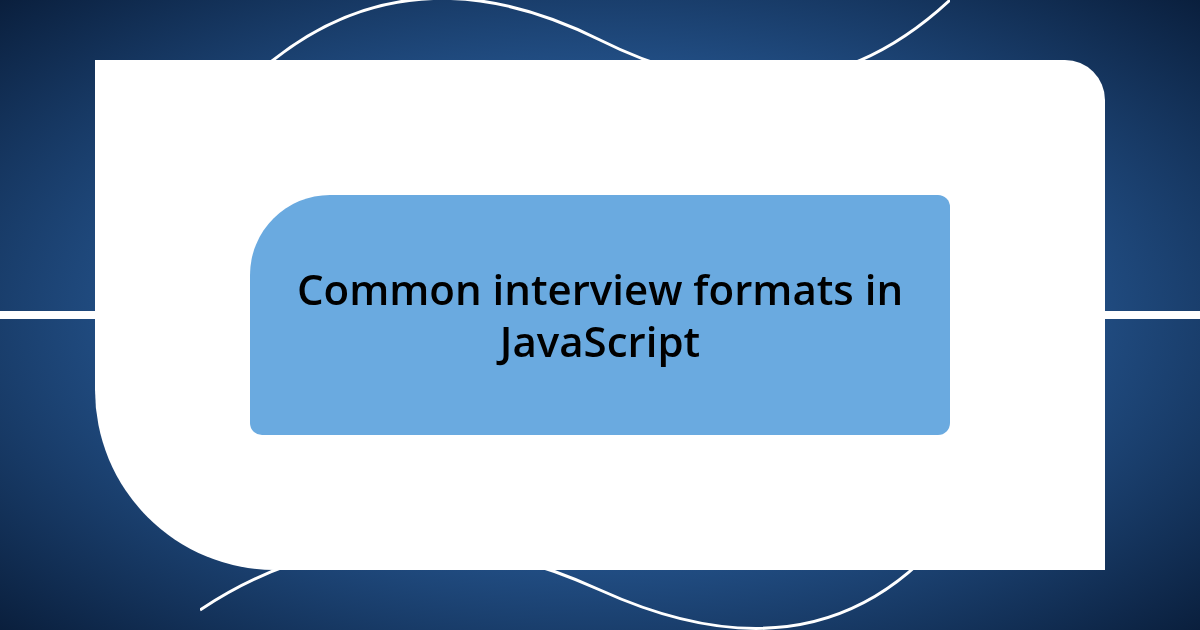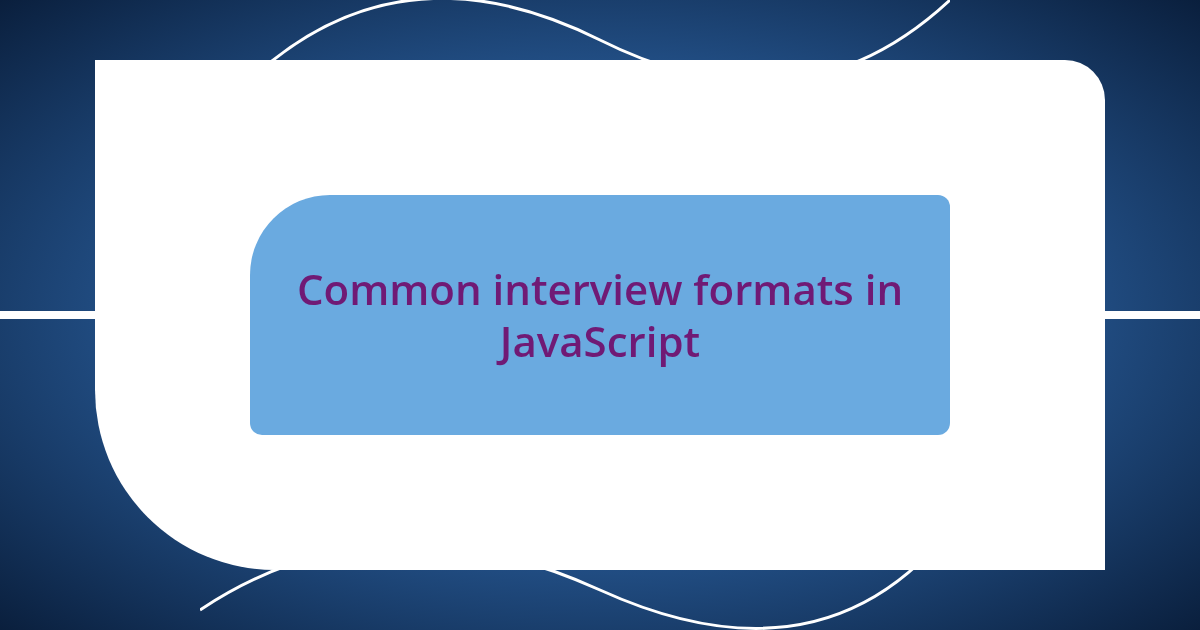--- a/index.html
+++ b/index.html
@@ -58,21 +58,21 @@
       height: 240px;
       background: #6aaae0;
       border-radius: 0 12px 12px 12px;
       border-top-left-radius: 80px;
       display: flex;
       align-items: center;
       justify-content: center;
       padding: 40px;
     }
     .title-text {
-      color: #701a75;
+      color: #000000;
       font-size: 42px;
       font-weight: 600;
       text-align: center;
       line-height: 1.25;
     }
   </style>
 </head>
 <body>
 
 <div class="horizontal-line"></div>

